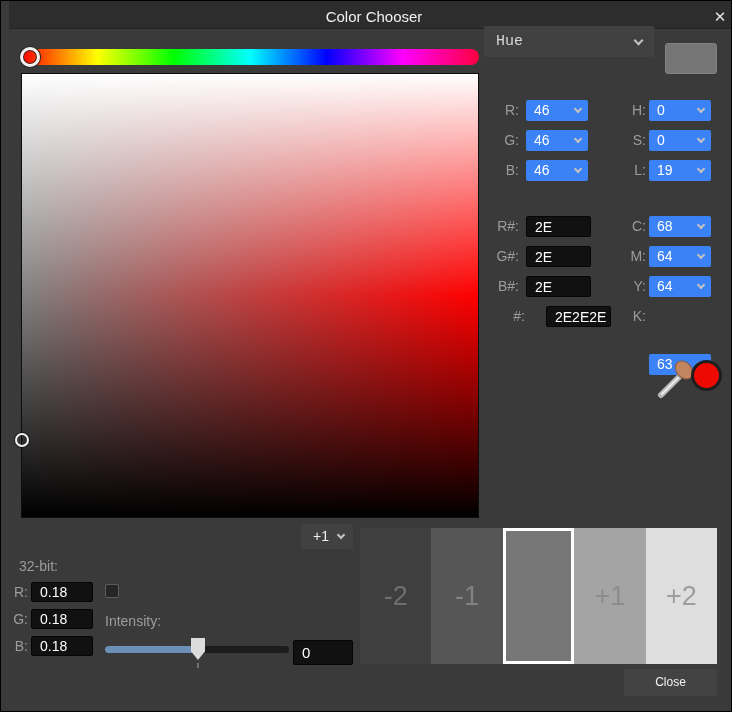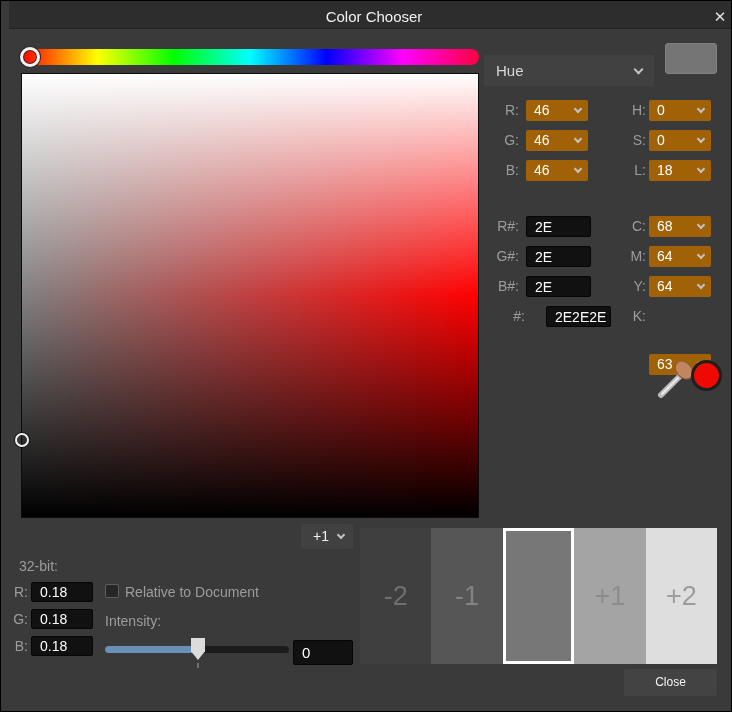--- a/index.html
+++ b/index.html
@@ -54,21 +54,21 @@
     border-right:2px solid #c2c2c2; border-bottom:2px solid #c2c2c2;
     transform:rotate(45deg);
   }
   .dropdown {
     position:absolute; background:#414141; border-radius:2px;
     color:#d6d6d6; font-size:15px;
   }
   .dropdown .dd-text { position:absolute; left:12px; top:0; line-height:31px; }
   .dropdown .chev { position:absolute; right:12px; top:11px; }
   .combo {
-    position:absolute; width:62px; height:21px; background:#a16207;
+    position:absolute; width:62px; height:21px; background:#3b82f6;
     border-radius:2px; color:#fff; font-size:14px;
   }
   .combo .c-text { position:absolute; left:8px; top:0; line-height:21px; }
   .combo .chev { position:absolute; right:7px; top:6px; width:6px; height:6px; }
   .lbl {
     position:absolute; width:40px; text-align:right;
     color:#9c9c9c; font-size:14px; line-height:21px;
   }
   .tfield {
     position:absolute; width:65px; height:21px; background:#111;
@@ -128,21 +128,21 @@
   </div>
 
   <div class="hue-strip">
     <div class="hue-marker"></div>
   </div>
 
   <div class="sv-square">
     <div class="sv-marker"></div>
   </div>
 
-  <div class="dropdown" style="left:483px; top:54px; width:170px; height:31px;">
+  <div class="dropdown" style="left:483px; top:25px; width:170px; height:31px;font-family:Liberation Mono, monospace;">
     <span class="dd-text">Hue</span>
     <span class="chev"></span>
   </div>
   <div class="swatch-btn" style="background: rgb(117, 117, 117);"></div>
 
   <div class="lbl" style="left:478px; top:99px;">R:</div>
   <div class="combo" style="left:525px; top:99px;">
     <span class="c-text">46</span>
       <span class="chev"></span>
   </div>
@@ -162,21 +162,21 @@
     <span class="c-text">0</span>
       <span class="chev"></span>
   </div>
   <div class="lbl" style="left:605px; top:129px;">S:</div>
   <div class="combo" style="left:648px; top:129px;">
     <span class="c-text">0</span>
       <span class="chev"></span>
   </div>
   <div class="lbl" style="left:605px; top:159px;">L:</div>
   <div class="combo" style="left:648px; top:159px;">
-    <span class="c-text">18</span>
+    <span class="c-text">19</span>
       <span class="chev"></span>
   </div>
 
   <div class="lbl" style="left:478px; top:215px;">R#:</div>
   <input class="tfield" style="left: 525px; top: 215px;" value="2E">
   <div class="lbl" style="left:478px; top:245px;">G#:</div>
   <input class="tfield" style="left: 525px; top: 245px;" value="2E">
   <div class="lbl" style="left:478px; top:275px;">B#:</div>
   <input class="tfield" style="left: 525px; top: 275px;" value="2E">
   <div class="lbl" style="left:484px; top:305px;">#:</div>
@@ -220,21 +220,20 @@
   <div class="sec-lbl" style="left:18px; top:557px;text-align:center;">32-bit:</div>
 
   <div class="lbl" style="left:-13px; top:581px;">R:</div>
   <input class="tfield" style="left: 30px; top: 581px; width: 62px; height: 20px;" value="0.18">
   <div class="lbl" style="left:-13px; top:608px;">G:</div>
   <input class="tfield" style="left: 30px; top: 608px; width: 62px; height: 20px;" value="0.18">
   <div class="lbl" style="left:-13px; top:635px;">B:</div>
   <input class="tfield" style="left: 30px; top: 635px; width: 62px; height: 20px;" value="0.18">
 
   <div class="checkbox"></div>
-  <div class="sec-lbl" style="left:124px; top:583px;">Relative to Document</div>
 
   <div class="sec-lbl" style="left:104px; top:612px;">Intensity:</div>
   <div class="slider-track">
     <div class="slider-fill" style="background: rgb(107, 143, 181);"></div>
   </div>
   <div class="slider-thumb"></div>
   <div class="slider-tick"></div>
   <input class="tfield" style="left: 292px; top: 639px; width: 60px; height: 25px; font-size: 15px;" value="0">
 
   <div class="swatch-row">

